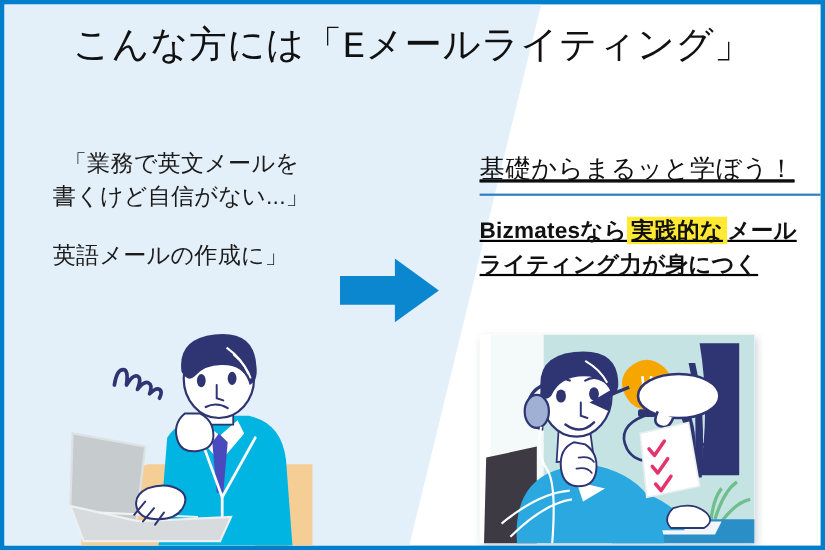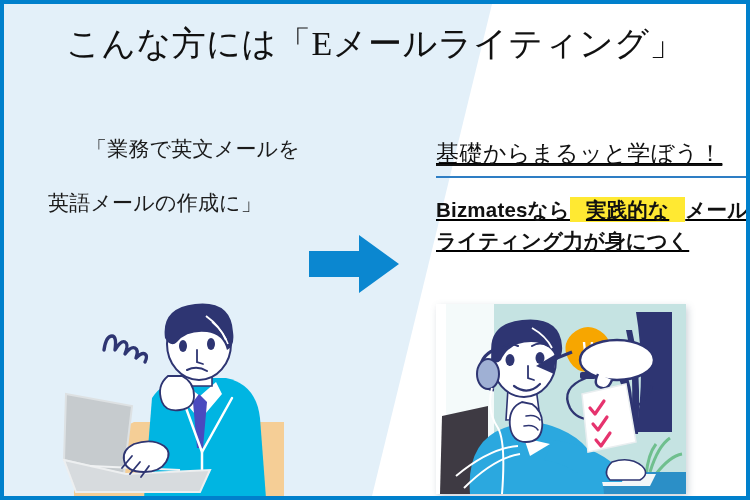--- a/index.html
+++ b/index.html
@@ -20,37 +20,37 @@
   .bg-left{
     position:absolute;left:0;top:0;width:750px;height:500px;
     background:#E3F0F9;
     -webkit-clip-path:polygon(0 0, 488px 0, 368px 492px, 0 492px);
     clip-path:polygon(0 0, 488px 0, 368px 492px, 0 492px);
   }
 
   
   .title-wrap{
     position:absolute;left:0;top:20px;width:742px;text-align:center;
-    font-family:Liberation Serif, serif;
+    font-family:Liberation Mono, monospace;
     color:#111111;
     line-height:1.18;
     letter-spacing:.5px;
   }
   .title-l1{font-size:34px;display:block;}
   .title-l2{font-size:34px;display:block;}
 
   
   .quotes{
     position:absolute;left:44px;top:130px;width:280px;
     color:#1b1b1b;font-size:21px;line-height:1.42;
     letter-spacing:.2px;
   }
   .quote-block{margin-bottom:24px;}
   .q-line{display:block;white-space:nowrap;}
-  .q-line.indent{text-indent:10px;text-align:center;}
+  .q-line.indent{text-indent:10px;}
 
   
   .arrow{
     position:absolute;left:305px;top:231px;width:90px;height:58px;
   }
 
   
   .right-text{
     position:absolute;left:432px;top:134px;width:322px;text-decoration:underline;
   }
@@ -61,21 +61,21 @@
   }
   .rule{
     width:316px;height:2px;background:#2E7EC4;margin-top:7px;
   }
   .body-line{
     font-size:20.5px;color:#111;font-weight:bold;letter-spacing:.2px;
     white-space:nowrap;line-height:1.0;
   }
   .body-line.first{margin-top:22px;}
   .body-line.second{margin-top:10px;}
-  .hl{background:#FFE932;padding:1px 16px;}
+  .hl{background:#FFE932;padding:1px 4px;}
 
   
   .illus-left{
     position:absolute;left:52px;top:298px;width:246px;height:196px;
   }
   .illus-right{
     position:absolute;left:432px;top:300px;width:250px;height:190px;
     background:#ffffff;
     box-shadow:2px 3px 7px rgba(90,110,130,.30);
   }
@@ -88,20 +88,21 @@
 
   <div class="bg-left"></div>
 
   <div class="title-wrap">
     <span class="title-l1">こんな方には「Eメールライティング」</span>
   </div>
 
   <div class="quotes">
     <div class="quote-block">
       <span class="q-line indent">「業務で英文メールを</span>
+      <span class="q-line">書くけど自信がない...」</span>
     </div>
     <div class="quote-block">
       <span class="q-line">英語メールの作成に」</span>
     </div>
   </div>
 
   <div class="arrow">
     <svg width="90" height="58" viewBox="0 0 90 58">
       <polygon points="0,16 50,16 50,0 90,29 50,58 50,42 0,42" fill="#0B87D0"></polygon>
     </svg>

